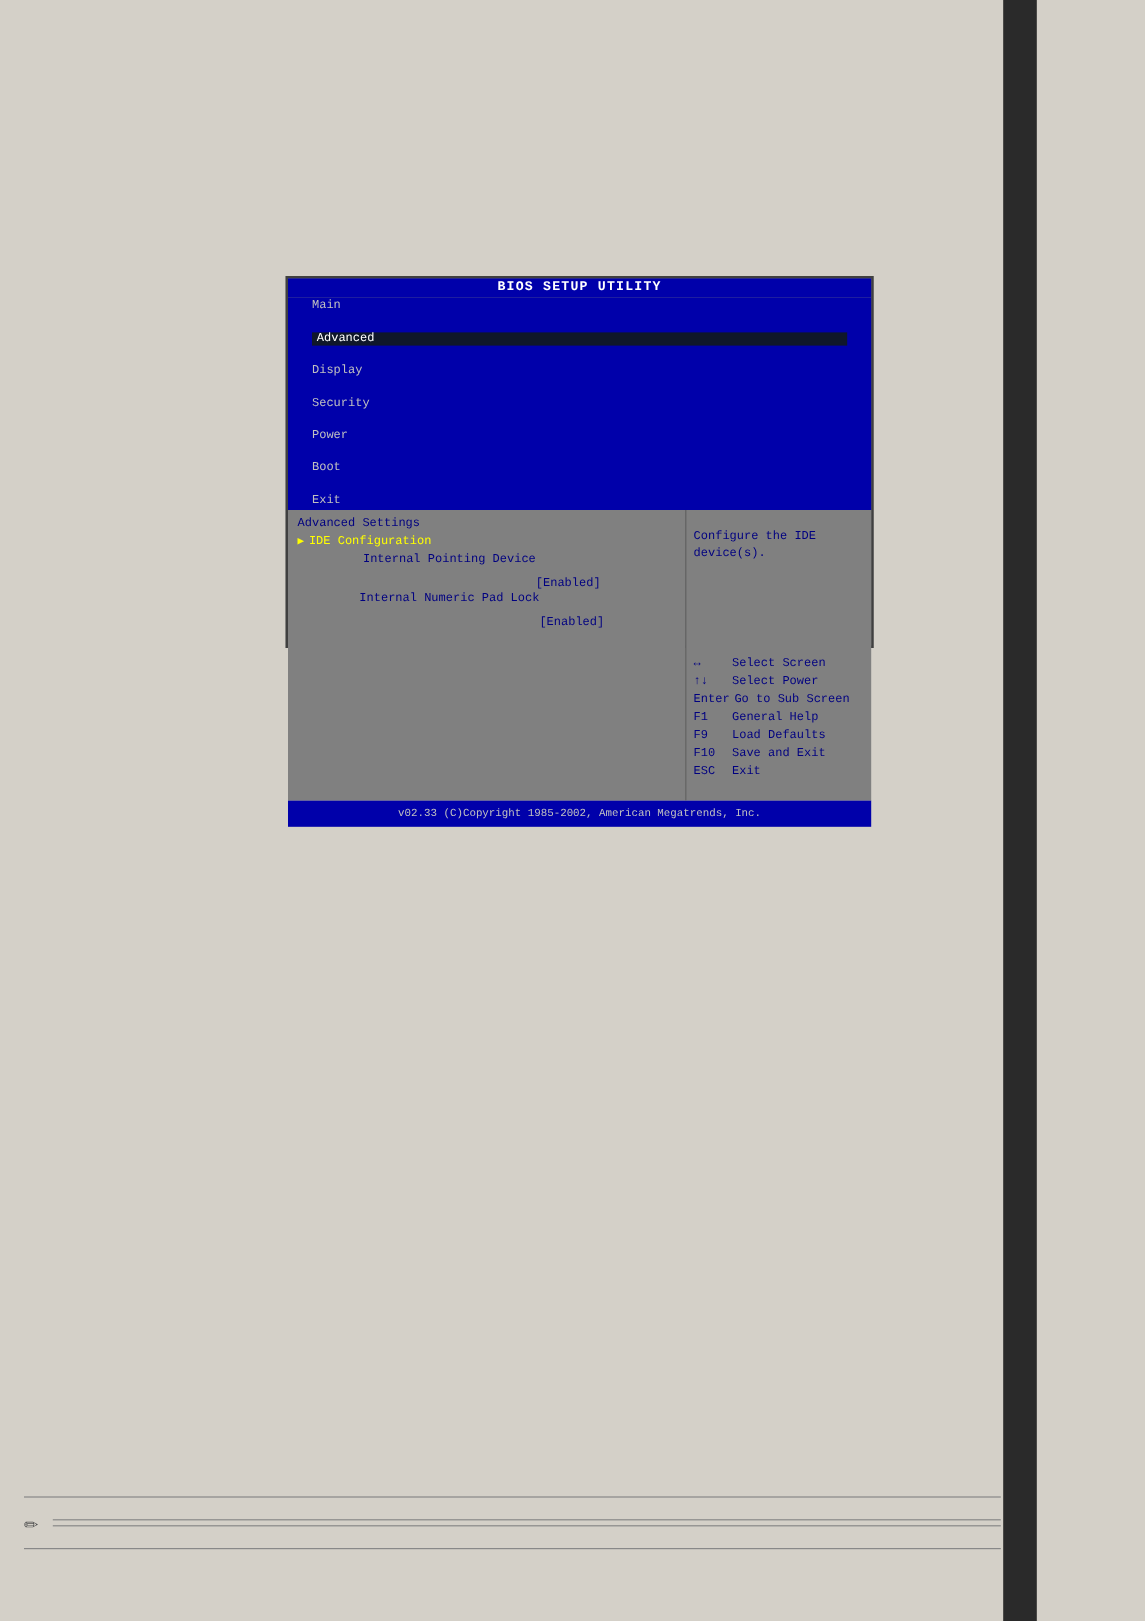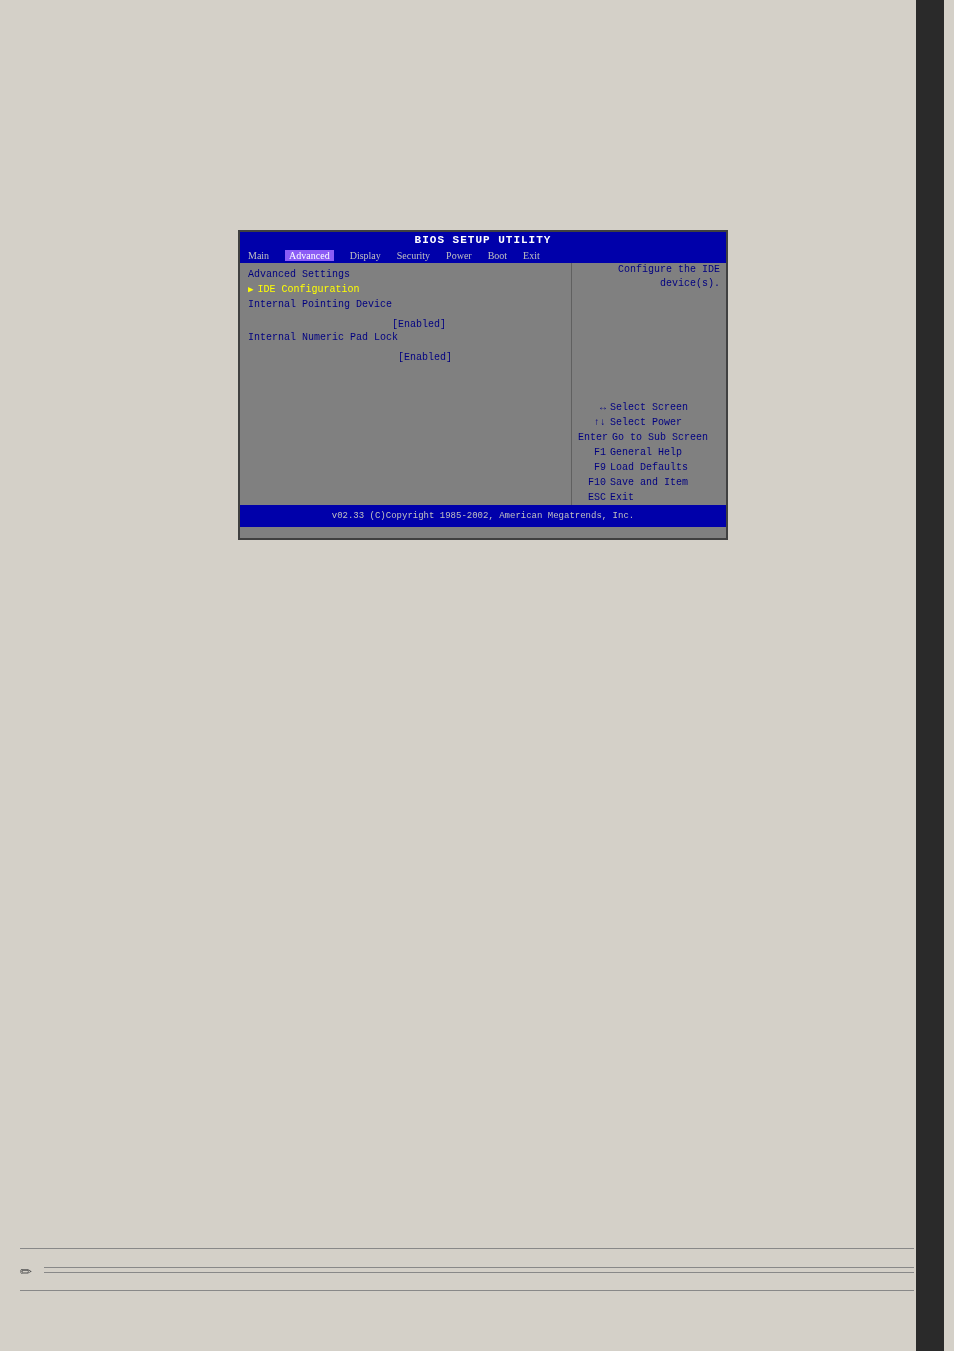--- a/index.html
+++ b/index.html
@@ -7,21 +7,21 @@
     body {
       width: 954px;
       height: 1351px;
       background-color: #d4d0c8;
       font-family: 'Courier New', Courier, monospace;
       position: relative;
       overflow: hidden;
     }
 
     .page-bg {
-      width: 944px;
+      width: 864px;
       height: 1351px;
       background-color: #d4d0c8;
       position: relative;
     }
 
     
     .right-sidebar {
       position: absolute;
       right: 0;
       top: 0;
@@ -51,33 +51,34 @@
       padding: 2px 0;
       font-family: 'Courier New', Courier, monospace;
       letter-spacing: 1px;
     }
 
     
     .bios-menubar {
       background-color: #0000aa;
       color: #c0c0c0;
       font-size: 10px;
-      padding: 2px 8px;
+      padding: 2px 20px;
       display: flex;
       gap: 16px;
-      font-family: Liberation Serif, serif;
+      font-family: Liberation Mono, monospace;
+      flex-direction: column;
     }
 
     .bios-menubar .menu-item {
       color: #c0c0c0;
       cursor: pointer;
     }
 
     .bios-menubar .menu-item.active {
-      background-color: #8b5cf6;
+      background-color: #0f172a;
       color: #ffffff;
       padding: 0 4px;
     }
 
     
     .bios-main {
       display: flex;
       height: calc(100% - 42px - 22px);
     }
 
@@ -114,48 +115,47 @@
       gap: 4px;
     }
 
     .bios-left .ide-config::before {
       content: '▶';
       font-size: 9px;
     }
 
     .bios-left .config-row {
       display: flex;
-      justify-content: flex-start;
+      justify-content: center;
       font-size: 10px;
       color: #000080;
       margin-bottom: 2px;
       padding-right: 8px;
     }
 
     .bios-left .config-row .config-label {
       color: #000080;
     }
 
     .bios-left .config-row .config-value {
       color: #000080;
       margin-top: 20px;
     }
 
     
     .bios-right {
       width: 155px;
       background-color: #808080;
-      padding: 0 6px;
+      padding: 16px 6px;
       font-size: 10px;
       font-family: 'Courier New', Courier, monospace;
       border-left: 1px solid #606060;
       display: flex;
       flex-direction: column;
       justify-content: space-between;
-      text-align: right;
     }
 
     .help-text {
       color: #000080;
       font-size: 10px;
       line-height: 1.4;
     }
 
     .key-help {
       font-size: 10px;
@@ -280,21 +280,21 @@
           <div class="key-row">
             <span class="key-name">F1</span>
             <span class="key-desc">General Help</span>
           </div>
           <div class="key-row">
             <span class="key-name">F9</span>
             <span class="key-desc">Load Defaults</span>
           </div>
           <div class="key-row">
             <span class="key-name">F10</span>
-            <span class="key-desc">Save and Item</span>
+            <span class="key-desc">Save and Exit</span>
           </div>
           <div class="key-row">
             <span class="key-name">ESC</span>
             <span class="key-desc">Exit</span>
           </div>
         </div>
       </div>
     </div>
 
     <div class="bios-footer">

